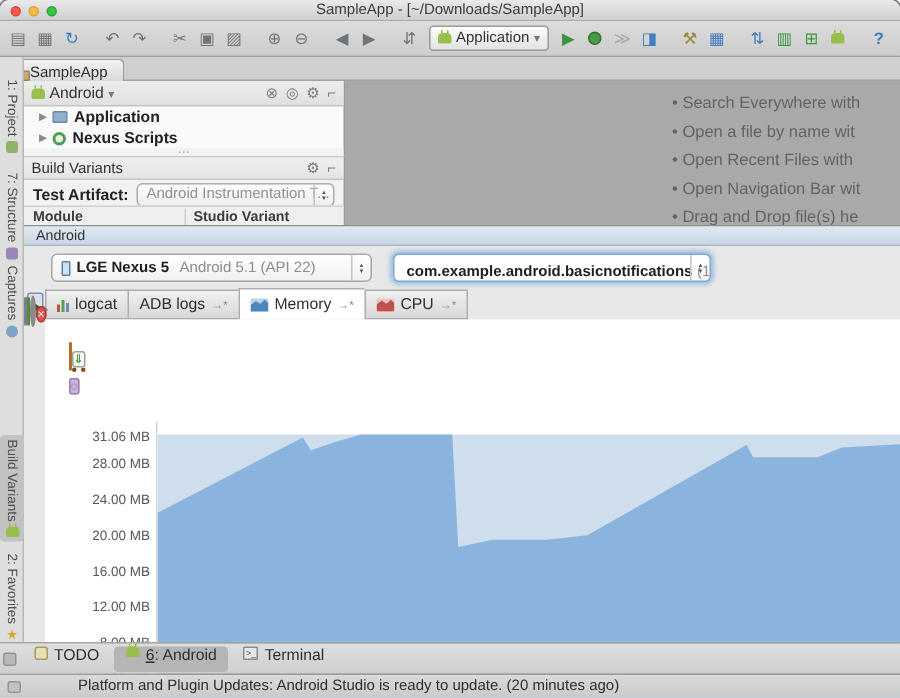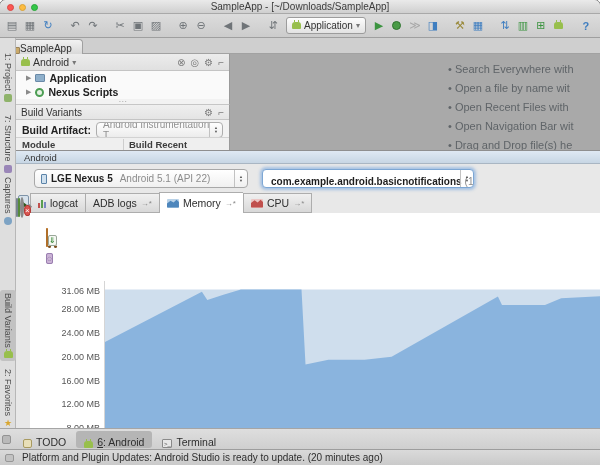--- a/index.html
+++ b/index.html
@@ -165,32 +165,32 @@
   .chart-wrap { position:absolute; left:74px; top:68px; width:510px; height:194px;
     border-left:1px solid #d5d5d5; border-bottom:1px solid #aaaaaa; }
   .chart-wrap svg { display:block; width:510px; height:194px; }
 
   
   .bottom-tabs { position:absolute; left:0; top:428px; width:600px; height:21px;
     background:linear-gradient(#dedede,#cfcfcf); border-top:1px solid #a5a5a5;
     display:flex; align-items:center; padding-left:2px; gap:2px; }
   .corner-ic { width:9px; height:9px; background:#b9b9b9; border:1px solid #939393;
     border-radius:2px; margin-right:2px; }
-  .btab { height:17px; display:flex; align-items:flex-end; gap:4px; padding:0 8px;
+  .btab { height:17px; display:flex; align-items:flex-start; gap:4px; padding:0 8px;
     font-size:10.5px; color:#2e2e2e; border-radius:3px; }
   .btab.active { background:#b5b5b5; }
   .todo-ic { width:9px; height:9px; background:#e8dfb8; border:1px solid #a89a60; border-radius:2px; }
   .term-ic { width:10px; height:9px; background:#e8e8e8; border:1px solid #8a8a8a; border-radius:1px;
     font-size:6px; line-height:8px; color:#555; text-align:center; }
   .mnem { text-decoration:underline; }
 
   
   .statusbar { position:absolute; left:0; top:449px; width:600px; height:16px;
     background:linear-gradient(#dadada,#cacaca); border-top:1px solid #9d9d9d;
-    display:flex; align-items:center; font-size:10px; color:#2e2e2e; }
+    display:flex; align-items:center; font-size:10px; color:#2e2e2e;gap:30px; }
   .sb-ic { width:9px; height:8px; background:#c2c2c2; border:1px solid #979797;
     border-radius:2px; margin:0 8px 0 5px; }
 </style>
 </head>
 <body>
 
 <div class="app">
 
   <div class="titlebar">
     <span class="tl red"></span>
@@ -300,32 +300,32 @@
 
   <div class="bv-panel">
     <div class="panel-head" style="height:15px;font-size:10px;background:linear-gradient(#efefef,#e4e4e4);">
       <span>Build Variants</span>
       <span class="ph-icons">
         <span>⚙</span>
         <span>⌐</span>
       </span>
     </div>
     <div class="bv-row">
-      <span class="bv-label">Build Artifact:</span>
+      <span class="bv-label">Test Artifact:</span>
       <div class="mac-select">
         <span>Android Instrumentation T...</span>
         <span class="stepper">
           <span>▲</span>
             <span>▼</span>
         </span>
       </div>
     </div>
     <div class="bv-cols">
       <span class="bv-col-mod">Module</span>
-      <span class="bv-col-var">Build Recent</span>
+      <span class="bv-col-var">Studio Variant</span>
     </div>
   </div>
 
   <div class="editor-area">
     <div class="tips">
       <div>Search Everywhere with</div>
       <div>Open a file by name wit</div>
       <div>Open Recent Files with</div>
       <div>Open Navigation Bar wit</div>
       <div>Drag and Drop file(s) he</div>

